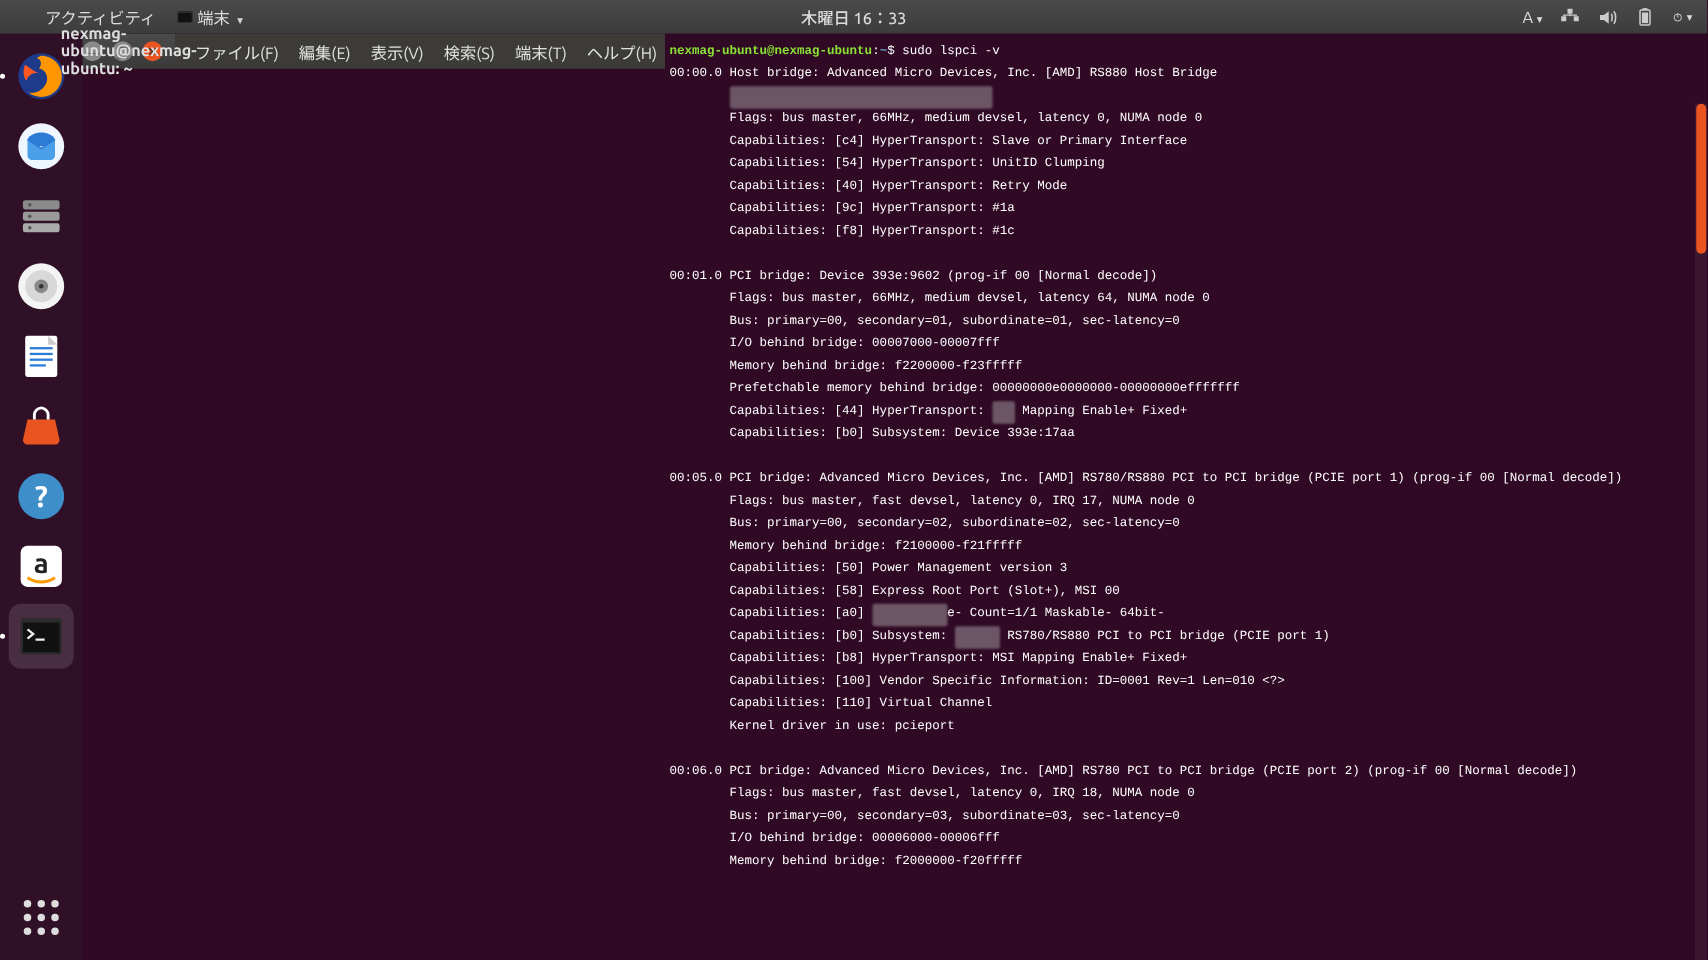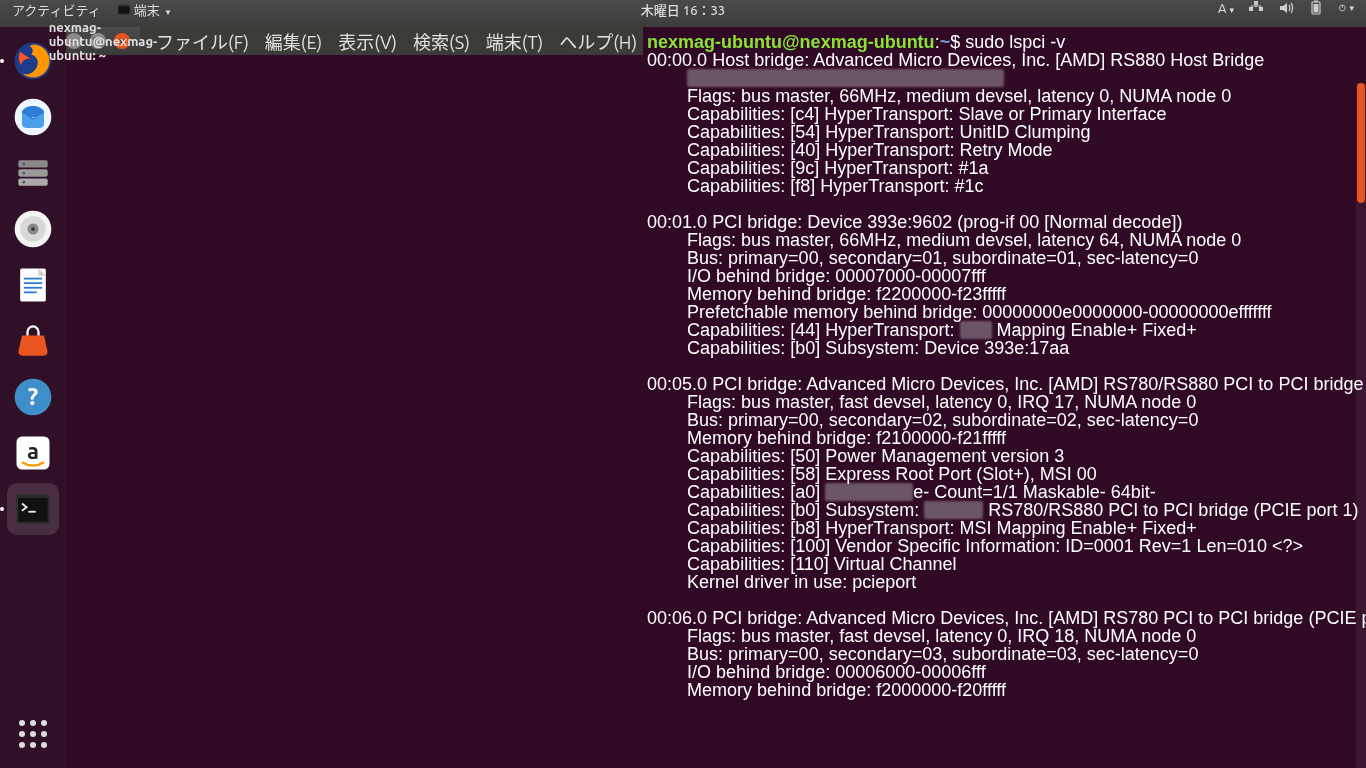--- a/index.html
+++ b/index.html
@@ -8,23 +8,24 @@
   background: #2c001e;
   font-family: "Ubuntu", "Noto Sans CJK JP", sans-serif;
   overflow: hidden;
   position: relative;
 }
 .topbar {
   height: 27px;
   background: linear-gradient(to bottom, #4a4a4a, #3c3c3c);
   color: #dcdcdc;
   display: flex;
-  align-items: flex-start;
+  align-items: center;
   font-size: 13px;
   position: relative;
+  padding-left: 24px;
 }
 .topbar-left { display: flex; align-items: center; gap: 16px; padding-left: 12px; }
 .topbar-left .menu-item { cursor: default; }
 .topbar-center {
   position: absolute; left: 50%; transform: translateX(-50%);
   font-weight: 500;
 }
 .topbar-right {
   margin-left: auto; display: flex; align-items: center; gap: 14px; padding-right: 12px;
 }
@@ -96,29 +97,29 @@
 .win-max { background: #8a8a8a; }
 .win-close { background: #e95420; }
 
 .menubar {
   height: 28px;
   background: #3c3b37;
   display: flex; align-items: center;
   padding-left: 10px;
   gap: 4px;
   color: #e0e0e0;
-  font-size: 18px;
+  font-size: 13px;
 }
 .menubar span { padding: 4px 6px; cursor: default; }
 
 .terminal-body {
   flex: 1;
   padding: 6px 4px 0 4px;
-  font-family: Liberation Sans, sans-serif;
-  font-size: 18px;
+  font-family: Liberation Mono, monospace;
+  font-size: 10px;
   line-height: 18px;
   color: #ffffff;
   overflow: hidden;
   white-space: pre;
   position: relative;
 }
 .scrollbar {
   position: absolute; right: 0; top: 56px; bottom: 0; width: 10px;
   background: rgba(255,255,255,0.05);
 }

